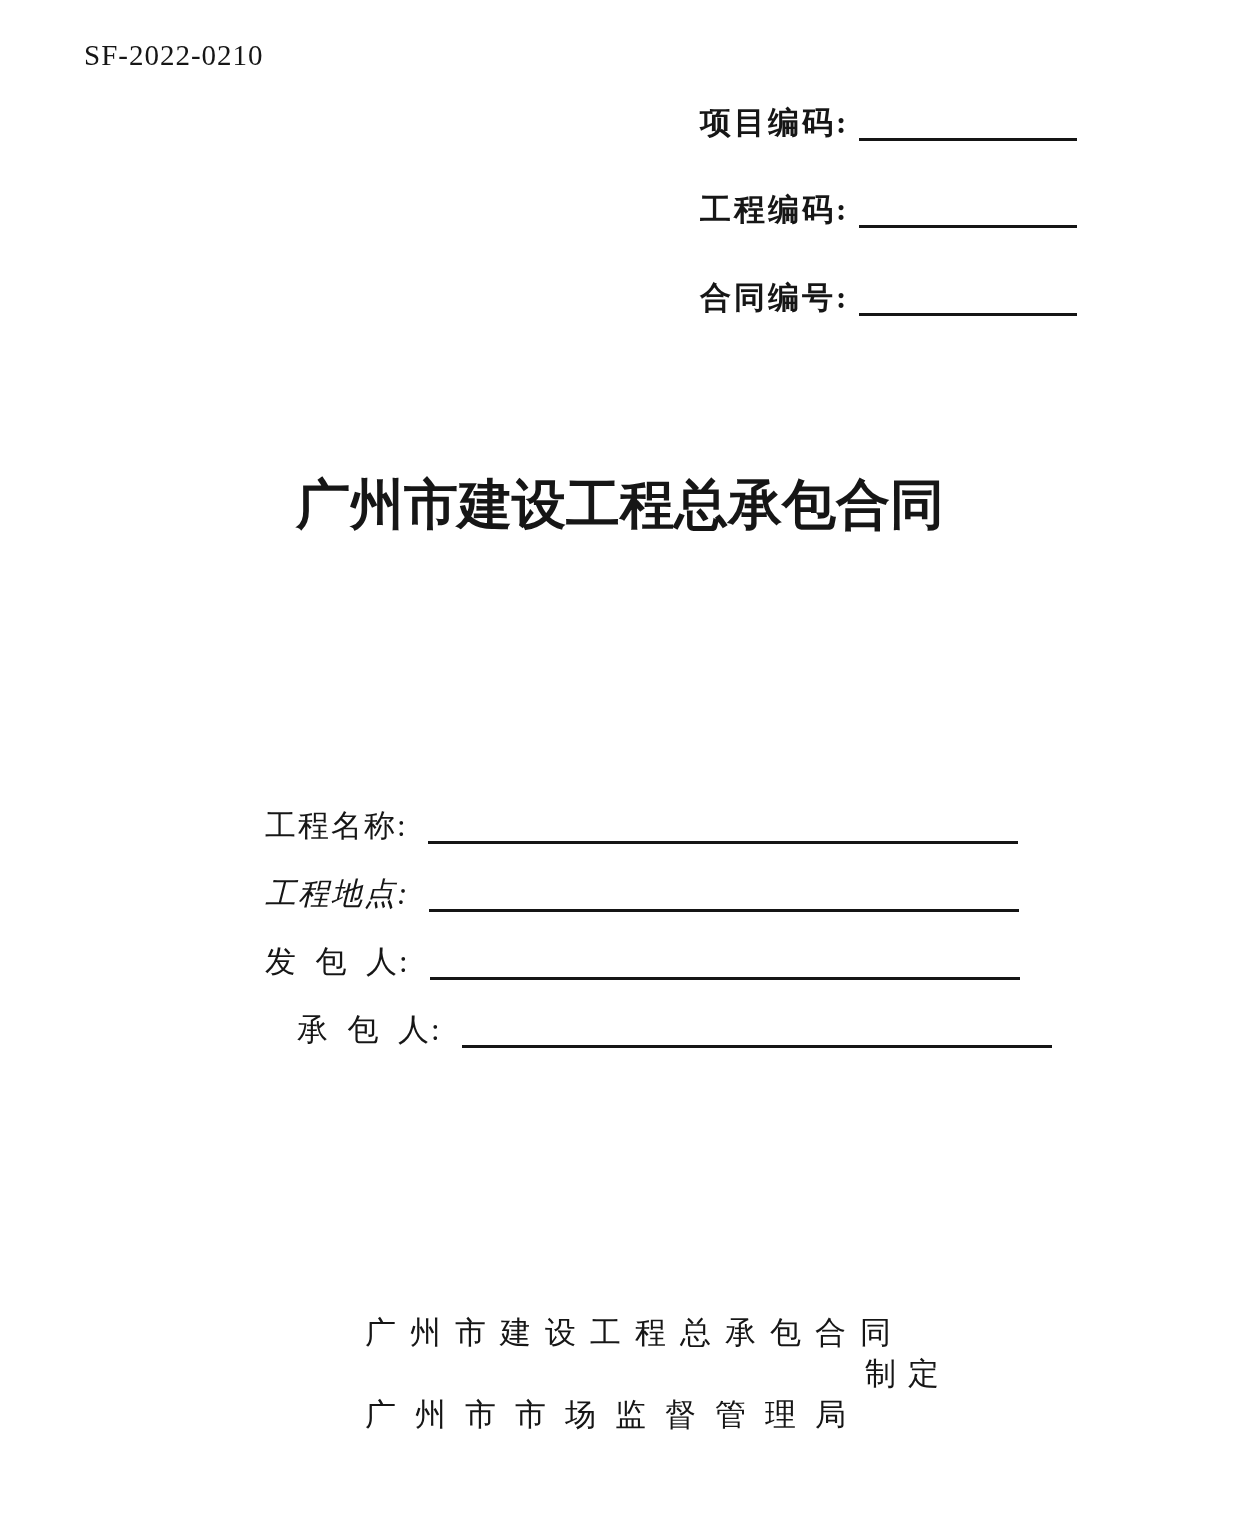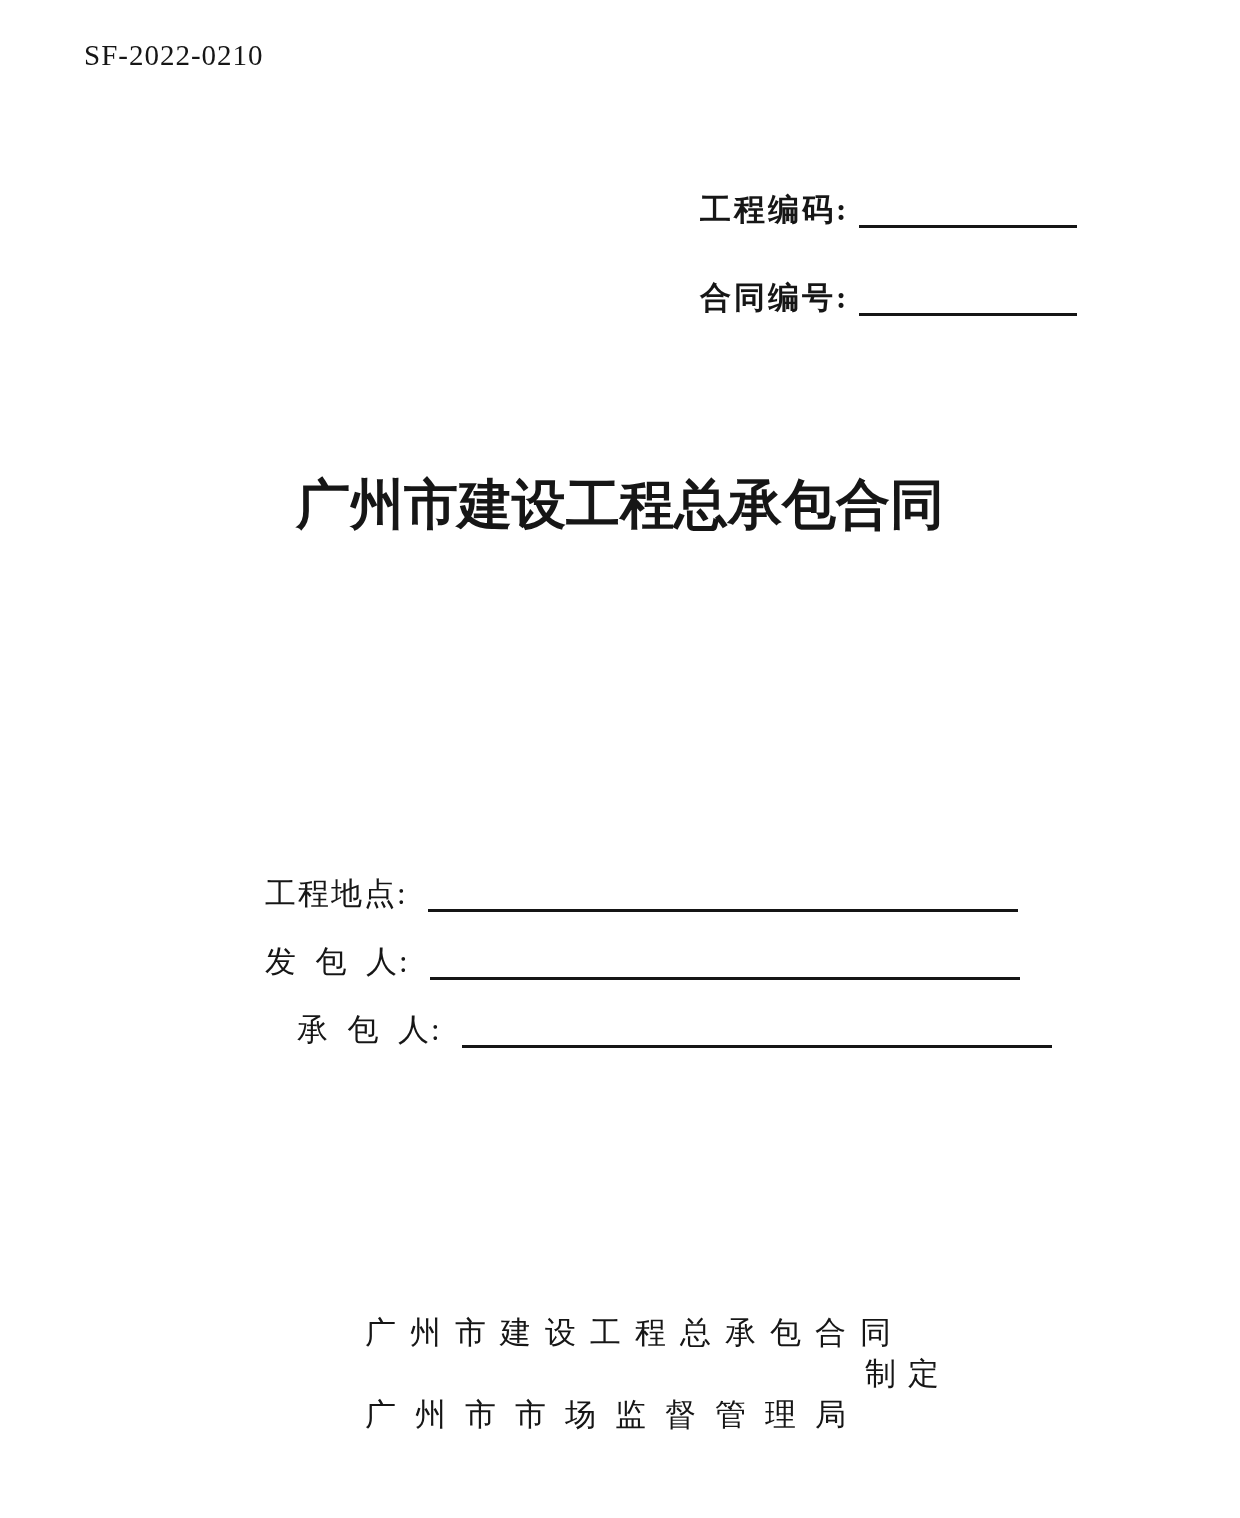--- a/index.html
+++ b/index.html
@@ -41,21 +41,21 @@
     text-align:center;
     font-size:54px;font-weight:bold;line-height:1.1;
     white-space:nowrap;
   }
   
   .field-row{
     position:absolute;left:265px;height:46px;
     display:flex;align-items:flex-end;
   }
   .field-row.f0{top:798px;}
-  .field-row.f1{top:866px;}
+  .field-row.f1{top:866px;font-style:italic;}
   .field-row.f2{top:934px;}
   .field-row.f3{top:1002px;margin-left:32px;}
   .field-label{
     font-size:31px;letter-spacing:2px;line-height:1.15;white-space:nowrap;
   }
   .field-line{width:590px;margin-left:20px;}
   
   .footer-line{
     position:absolute;left:365px;
     font-size:31px;line-height:1.15;white-space:nowrap;
@@ -67,33 +67,41 @@
     font-size:31px;letter-spacing:12px;line-height:1.15;white-space:nowrap;
   }
 </style>
 </head>
 <body>
 
 <div class="page">
 
   <div class="form-code">SF-2022-0210</div>
 
+  <div class="code-row r0">
+    <span class="code-label">项目编码:</span>
+    <span class="blank-line code-line"></span>
+  </div>
 
   <div class="code-row r1">
     <span class="code-label">工程编码:</span>
     <span class="blank-line code-line"></span>
   </div>
 
   <div class="code-row r2">
     <span class="code-label">合同编号:</span>
     <span class="blank-line code-line"></span>
   </div>
 
   <div class="title">广州市建设工程总承包合同</div>
 
+  <div class="field-row f0">
+    <span class="field-label">工程名称:</span>
+    <span class="blank-line field-line"></span>
+  </div>
 
   <div class="field-row f1">
     <span class="field-label">工程地点:</span>
     <span class="blank-line field-line"></span>
   </div>
 
   <div class="field-row f2">
     <span class="field-label">发 包 人:</span>
     <span class="blank-line field-line"></span>
   </div>

